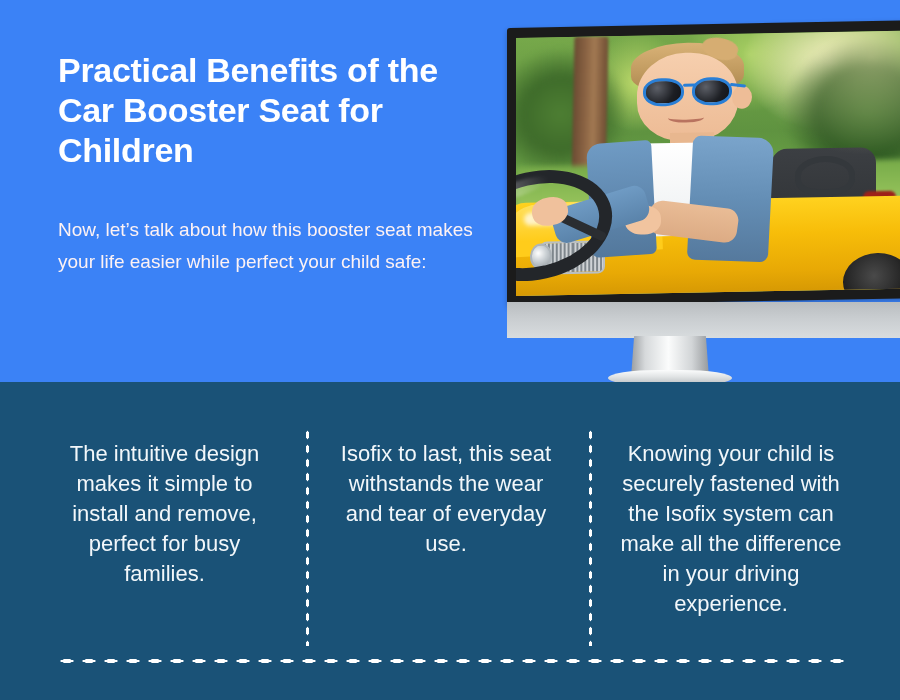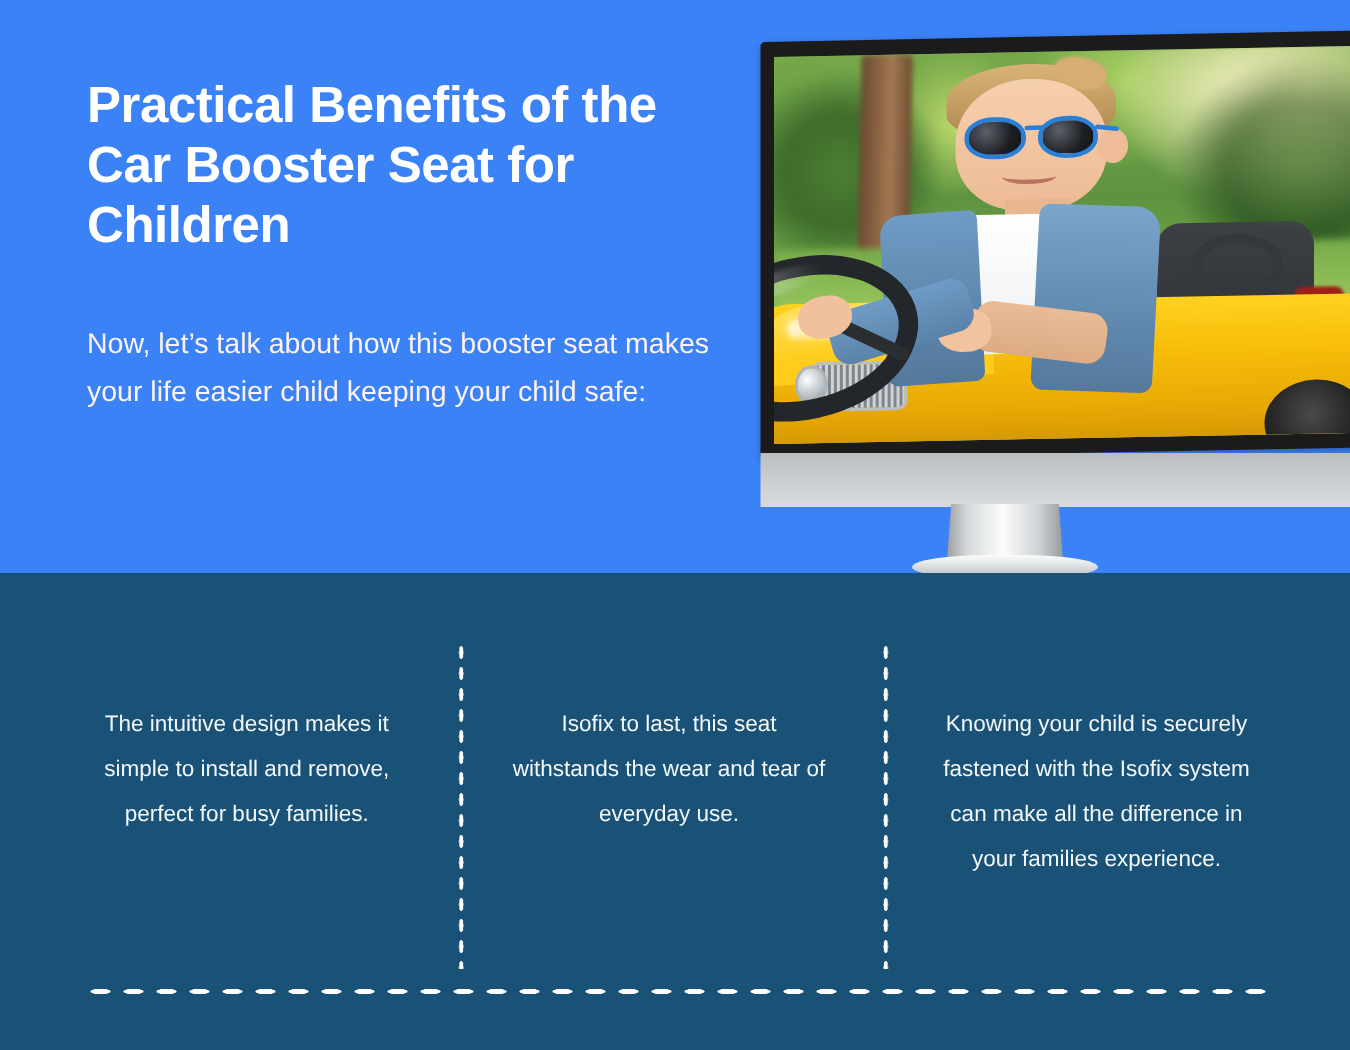--- a/index.html
+++ b/index.html
@@ -269,23 +269,23 @@
     pointer-events:none;
   }
 
   
   #bottom-panel{
     position:absolute; left:0; top:382px; width:900px; height:318px;
     background:#1A5277;
   }
 
   .col{
-    position:absolute; top:468px;
+    position:absolute; top:439px;
     color:#F2F7FA;
-    font-size:15px; line-height:30px; text-align:center;
+    font-size:22px; line-height:30px; text-align:center;
     font-weight:400;
   }
   #col-1{ left:57px;  width:215px; }
   #col-2{ left:340px; width:212px; }
   #col-3{ left:620px; width:222px; }
 
   .vdiv{
     position:absolute; top:428px; width:5px; height:218px;
     background-image: radial-gradient(#ffffff 42%, rgba(255,255,255,0) 46%);
     background-size:5px 14px;
@@ -301,21 +301,21 @@
     background-repeat:repeat-x;
   }
 </style>
 </head>
 <body>
 
 <section id="top-panel">
 
   <h1 id="headline">Practical Benefits of the Car Booster Seat for Children</h1>
 
-  <p id="subhead">Now, let’s talk about how this booster seat makes your life easier child keeping your child safe:</p>
+  <p id="subhead">Now, let’s talk about how this booster seat makes your life easier while perfect your child safe:</p>
 
   <div id="monitor">
 
     <div id="monitor-bezel"></div>
 
     <div id="monitor-screen">
       <div class="scene">
         <div class="sky"></div>
         <div class="bush-left"></div>
         <div class="bush-right"></div>
@@ -365,17 +365,17 @@
     <div id="monitor-neck"></div>
     <div id="monitor-base-shadow"></div>
     <div id="monitor-base"></div>
   </div>
 </section>
 
 <section id="bottom-panel"></section>
 
 <p id="col-1" class="col">The intuitive design makes it simple to install and remove, perfect for busy families.</p>
 <p id="col-2" class="col">Isofix to last, this seat withstands the wear and tear of everyday use.</p>
-<p id="col-3" class="col">Knowing your child is securely fastened with the Isofix system can make all the difference in your families experience.</p>
+<p id="col-3" class="col">Knowing your child is securely fastened with the Isofix system can make all the difference in your driving experience.</p>
 
 <div id="vdiv-1" class="vdiv"></div>
 <div id="vdiv-2" class="vdiv"></div>
 <div id="hdiv"></div>
 
 </body></html>

